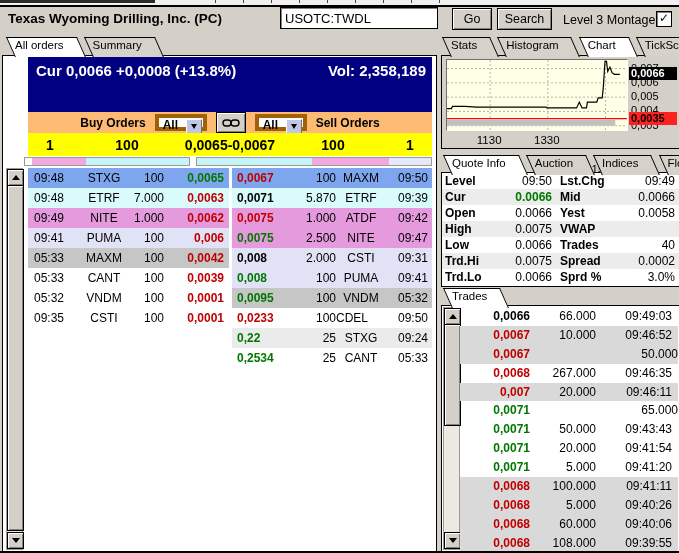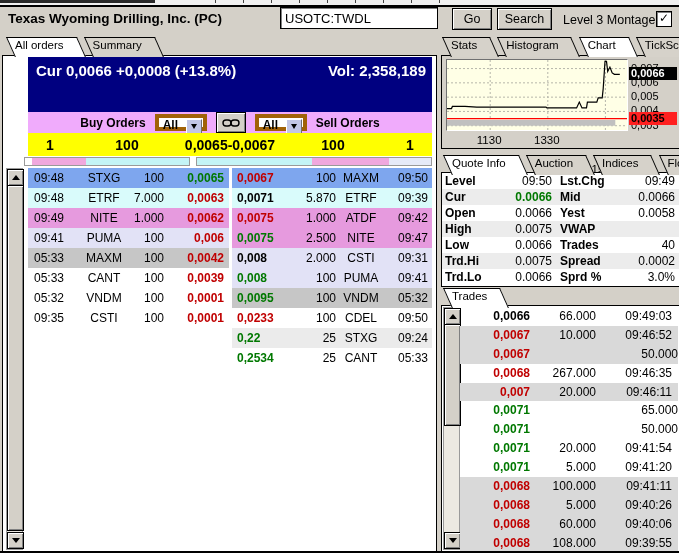--- a/index.html
+++ b/index.html
@@ -37,21 +37,21 @@
   .tab>span{position:relative;z-index:2}
 
   
   .panel{position:absolute;background:#fff;border:1px solid #000}
   .graybox{position:absolute;background:#d4d0c8;border:1px solid #000}
 
   
   .blue-hd{position:absolute;left:25px;top:1px;width:404px;height:55px;background:#000080;color:#fff}
   .blue-hd .cur{position:absolute;left:8px;top:5px;font-size:15px;font-weight:bold}
   .blue-hd .vol{position:absolute;right:6px;top:5px;font-size:15px;font-weight:bold}
-  .buybar{position:absolute;left:25px;top:56px;width:404px;height:21px;background:#f0abfc;
+  .buybar{position:absolute;left:25px;top:56px;width:404px;height:21px;background:#fdba74;
     display:flex;align-items:center;justify-content:center;gap:9px}
   .buybar .lbl{font-weight:bold;font-size:12px}
   .ddl{position:relative;width:52px;height:17px;background:#fff;border:4px solid #a16207;
     font-weight:bold;font-size:12px;line-height:15px;padding-left:4px;box-sizing:border-box;cursor:pointer}
   .ddl .arrowbtn{position:absolute;right:1px;top:1px;width:14px;height:13px;background:#c2c6e6;
     border:1px solid;border-color:#fff #707070 #707070 #fff;display:flex;align-items:center;justify-content:center}
   .tri-dn-s{width:0;height:0;border-left:3.5px solid transparent;border-right:3.5px solid transparent;border-top:5px solid #000}
   .linkbtn{width:28px;height:19px;background:#d4d0c8;border:1px solid #000;
     box-shadow:inset 1px 1px 0 #fff, inset -1px -1px 0 #808080;
     display:flex;align-items:center;justify-content:center;cursor:pointer}
@@ -283,21 +283,21 @@
       </div>
       <div class="orow bg-gray">
         <span class="ocell c-green" style="width: 60px; padding-left: 5px;">0,0095</span>
         <span class="ocell" style="flex: 1 1 0%; text-align: right;">100</span>
         <span class="ocell" style="width: 50px; text-align: center;">VNDM</span>
         <span class="ocell" style="width: 42px; text-align: right; padding-right: 4px;">05:32</span>
       </div>
       <div class="orow bg-white">
         <span class="ocell c-red" style="width: 60px; padding-left: 5px;">0,0233</span>
         <span class="ocell" style="flex: 1 1 0%; text-align: right;">100</span>
-        <span class="ocell" style="width: 50px; text-align: center;">CDEL</span>
+        <span class="ocell" style="width: 50px; ">CDEL</span>
         <span class="ocell" style="width: 42px; text-align: right; padding-right: 4px;">09:50</span>
       </div>
       <div class="orow bg-lightgray">
         <span class="ocell c-green" style="width: 60px; padding-left: 5px;">0,22</span>
         <span class="ocell" style="flex: 1 1 0%; text-align: right;">25</span>
         <span class="ocell" style="width: 50px; text-align: center;">STXG</span>
         <span class="ocell" style="width: 42px; text-align: right; padding-right: 4px;">09:24</span>
       </div>
       <div class="orow bg-white">
         <span class="ocell c-green" style="width: 60px; padding-left: 5px;">0,2534</span>
@@ -435,20 +435,21 @@
         <span class="tsize">20.000</span>
         <span class="ttime">09:46:11</span>
       </div>
       <div class="trow">
         <span class="tprice c-green">0,0071</span>
         <span class="tsize">65.000</span>
       </div>
       <div class="trow">
         <span class="tprice c-green">0,0071</span>
         <span class="tsize">50.000</span>
+        <span class="ttime">09:43:43</span>
       </div>
       <div class="trow">
         <span class="tprice c-green">0,0071</span>
         <span class="tsize">20.000</span>
         <span class="ttime">09:41:54</span>
       </div>
       <div class="trow">
         <span class="tprice c-green">0,0071</span>
         <span class="tsize">5.000</span>
         <span class="ttime">09:41:20</span>

